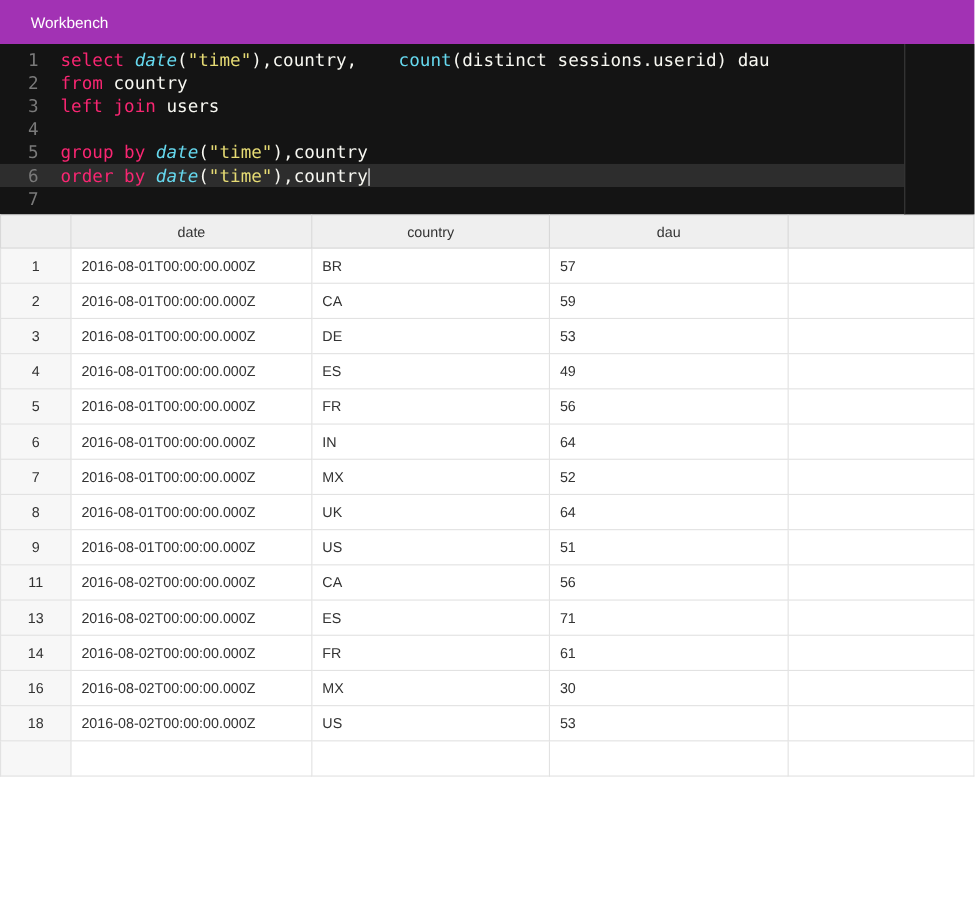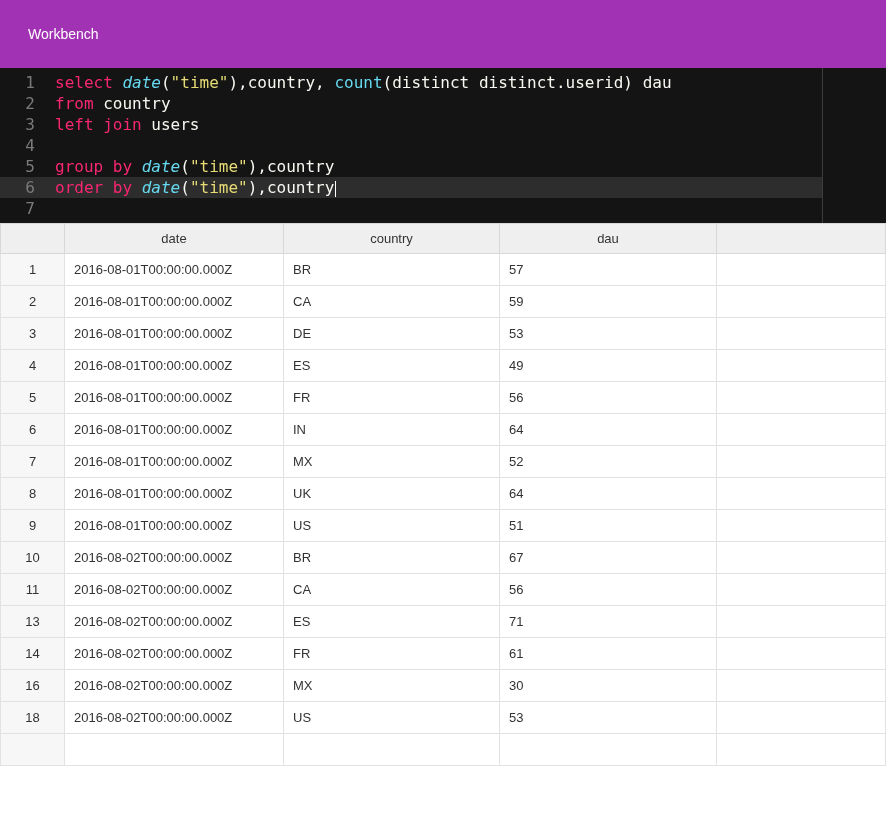--- a/index.html
+++ b/index.html
@@ -1,21 +1,21 @@
 <!DOCTYPE html>
 <html style="--header-bg: #a232b4; --editor-bg: #141414; --active-line: #2d2d2d; --keyword: #f92672; --builtin: #66d9ef; --string: #e6db74; --code-text: #f8f8f2; --line-number: #7a7a7a;"><head>
 <meta charset="utf-8">
 <style>
   * { box-sizing: border-box; margin: 0; padding: 0; }
   html, body { width: 886px; height: 821px; overflow: hidden; background: #fff; }
   body { font-family: "Liberation Sans", sans-serif; }
 
   
   .app-header {
-    height: 68px;
+    height: 40px;
     background: var(--header-bg, #a232b4);
     display: flex;
     align-items: center;
     padding-left: 28px;
   }
   .app-title { color: #ffffff; font-size: 14px; }
 
   
   .editor {
     height: 155px;
@@ -37,21 +37,21 @@
     flex: none;
     width: 48px;
     text-align: right;
     padding-right: 13px;
     color: var(--line-number, #7a7a7a);
     user-select: none;
   }
   .code { white-space: pre; padding-left: 7px; color: var(--code-text, #f8f8f2); }
   .kw  { color: var(--keyword, #f92672); }
   .fn  { color: var(--builtin, #66d9ef); font-style: italic; }
-  .fn2 { color: var(--builtin, #66d9ef); }
+  .fn2 { color: var(--builtin, #66d9ef); margin-left: 28px; }
   .str { color: var(--string, #e6db74); }
   .pl  { color: var(--code-text, #f8f8f2); }
   .cursor {
     display: inline-block;
     width: 1px;
     height: 16px;
     background: #ffffff;
     vertical-align: text-bottom;
     margin-left: 1px;
   }
@@ -99,21 +99,21 @@
 <body>
 
 <header class="app-header">
   <span class="app-title">Workbench</span>
 </header>
 
 <section class="editor">
   <div class="code-area" id="lines">
       <div class="line">
         <span class="ln">1</span>
-        <span class="code"><span class="kw">select </span><span class="fn">date</span><span class="pl">(</span><span class="str">"time"</span><span class="pl">),country, </span><span class="fn2">count</span><span class="pl">(distinct distinct.userid) dau</span></span>
+        <span class="code"><span class="kw">select </span><span class="fn">date</span><span class="pl">(</span><span class="str">"time"</span><span class="pl">),country, </span><span class="fn2">count</span><span class="pl">(distinct sessions.userid) dau</span></span>
       </div>
       <div class="line">
         <span class="ln">2</span>
         <span class="code"><span class="kw">from</span><span class="pl"> country</span></span>
       </div>
       <div class="line">
         <span class="ln">3</span>
         <span class="code"><span class="kw">left join</span><span class="pl"> users</span></span>
       </div>
       <div class="line">
@@ -211,27 +211,20 @@
           <td></td>
         </tr>
         <tr>
           <th>9</th>
           <td>2016-08-01T00:00:00.000Z</td>
           <td>US</td>
           <td>51</td>
           <td></td>
         </tr>
         <tr>
-          <th>10</th>
-          <td>2016-08-02T00:00:00.000Z</td>
-          <td>BR</td>
-          <td>67</td>
-          <td></td>
-        </tr>
-        <tr>
           <th>11</th>
           <td>2016-08-02T00:00:00.000Z</td>
           <td>CA</td>
           <td>56</td>
           <td></td>
         </tr>
         <tr>
           <th>13</th>
           <td>2016-08-02T00:00:00.000Z</td>
           <td>ES</td>

